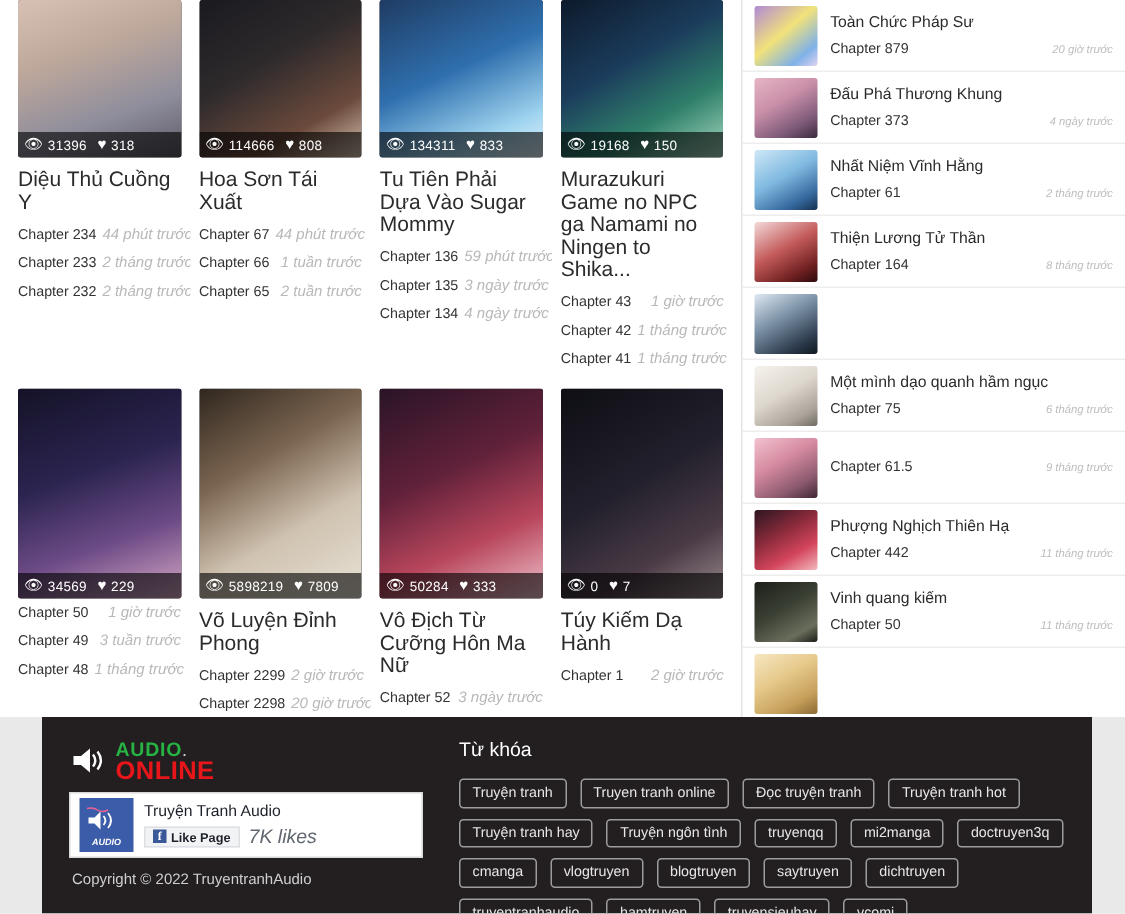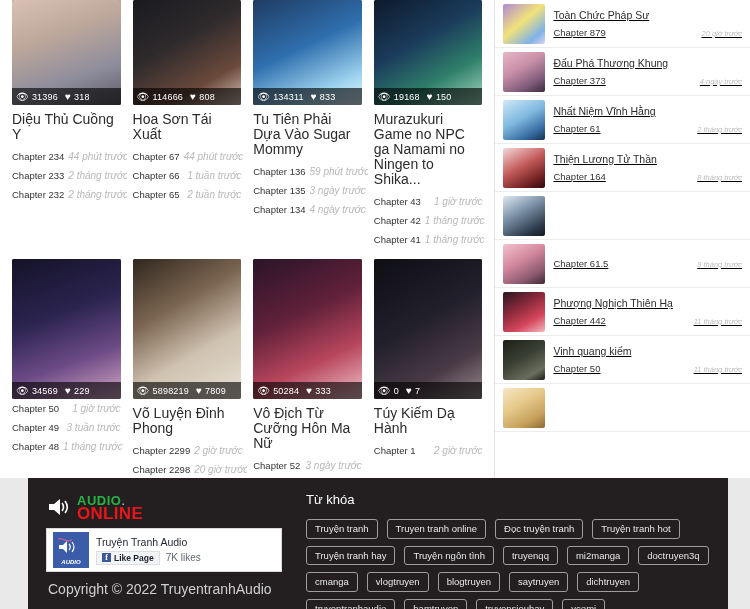--- a/index.html
+++ b/index.html
@@ -86,21 +86,20 @@
     font-style: italic;
     white-space: nowrap;
   }
 
   
   .side-col {
     width: 268px;
     background: #fff;
     border-left: 1px solid #e4e4e4;
     overflow: hidden;
-    text-decoration: underline;
   }
   .side-item {
     display: flex;
     align-items: center;
     gap: 8px;
     padding: 5px 8px 5px 8px;
     border-bottom: 1px solid #ededed;
     height: 48px;
   }
   .side-thumb {
@@ -186,22 +185,22 @@
   .fb-like {
     display:flex; align-items:center; gap:3px;
     background:#f2f3f5; border:1px solid #dcdfe3;
     padding: 1px 5px; font-size: 8.5px; color:#1d2129; font-weight:bold;
   }
   .fb-f {
     display:inline-block; width:9px; height:9px; background:#3b5998;
     color:#fff; font-size:8px; line-height:9px; text-align:center;
     font-weight:bold; font-family:"Liberation Serif", serif;
   }
-  .fb-likes { font-size: 10px; color:#606770; }
-  .copyright { font-size: 14px; color: #cfcfcf; margin: 9px 0 0 6px; }
+  .fb-likes { font-size: 13px; color:#606770;font-style:italic; }
+  .copyright { font-size: 10px; color: #cfcfcf; margin: 9px 0 0 6px; }
 
   .foot-right { flex: 1; padding-left: 14px; }
   .tags-title { font-size: 13px; color:#fff; margin: 2px 0 12px 0; }
   .tags { display: flex; flex-wrap: wrap; gap: 7px 9px; }
   .tag {
     border: 1px solid #9d9d9d;
     border-radius: 3px;
     color: #e7e7e7;
     font-size: 9.5px;
     padding: 4px 8px;
@@ -493,20 +492,30 @@
             <span class="side-chap">Chapter 164</span>
             <span class="side-time">8 tháng trước</span>
           </div>
         </div>
       </div>
 
       <div class="side-item">
         <div class="side-thumb s5"></div>
       </div>
 
+      <div class="side-item">
+        <div class="side-thumb s6"></div>
+        <div class="side-body">
+          <div class="side-title">Một mình dạo quanh hầm ngục</div>
+          <div class="side-row">
+            <span class="side-chap">Chapter 75</span>
+            <span class="side-time">6 tháng trước</span>
+          </div>
+        </div>
+      </div>
 
       <div class="side-item">
         <div class="side-thumb s7"></div>
         <div class="side-body">
           <div class="side-row">
             <span class="side-chap">Chapter 61.5</span>
             <span class="side-time">9 tháng trước</span>
           </div>
         </div>
       </div>

